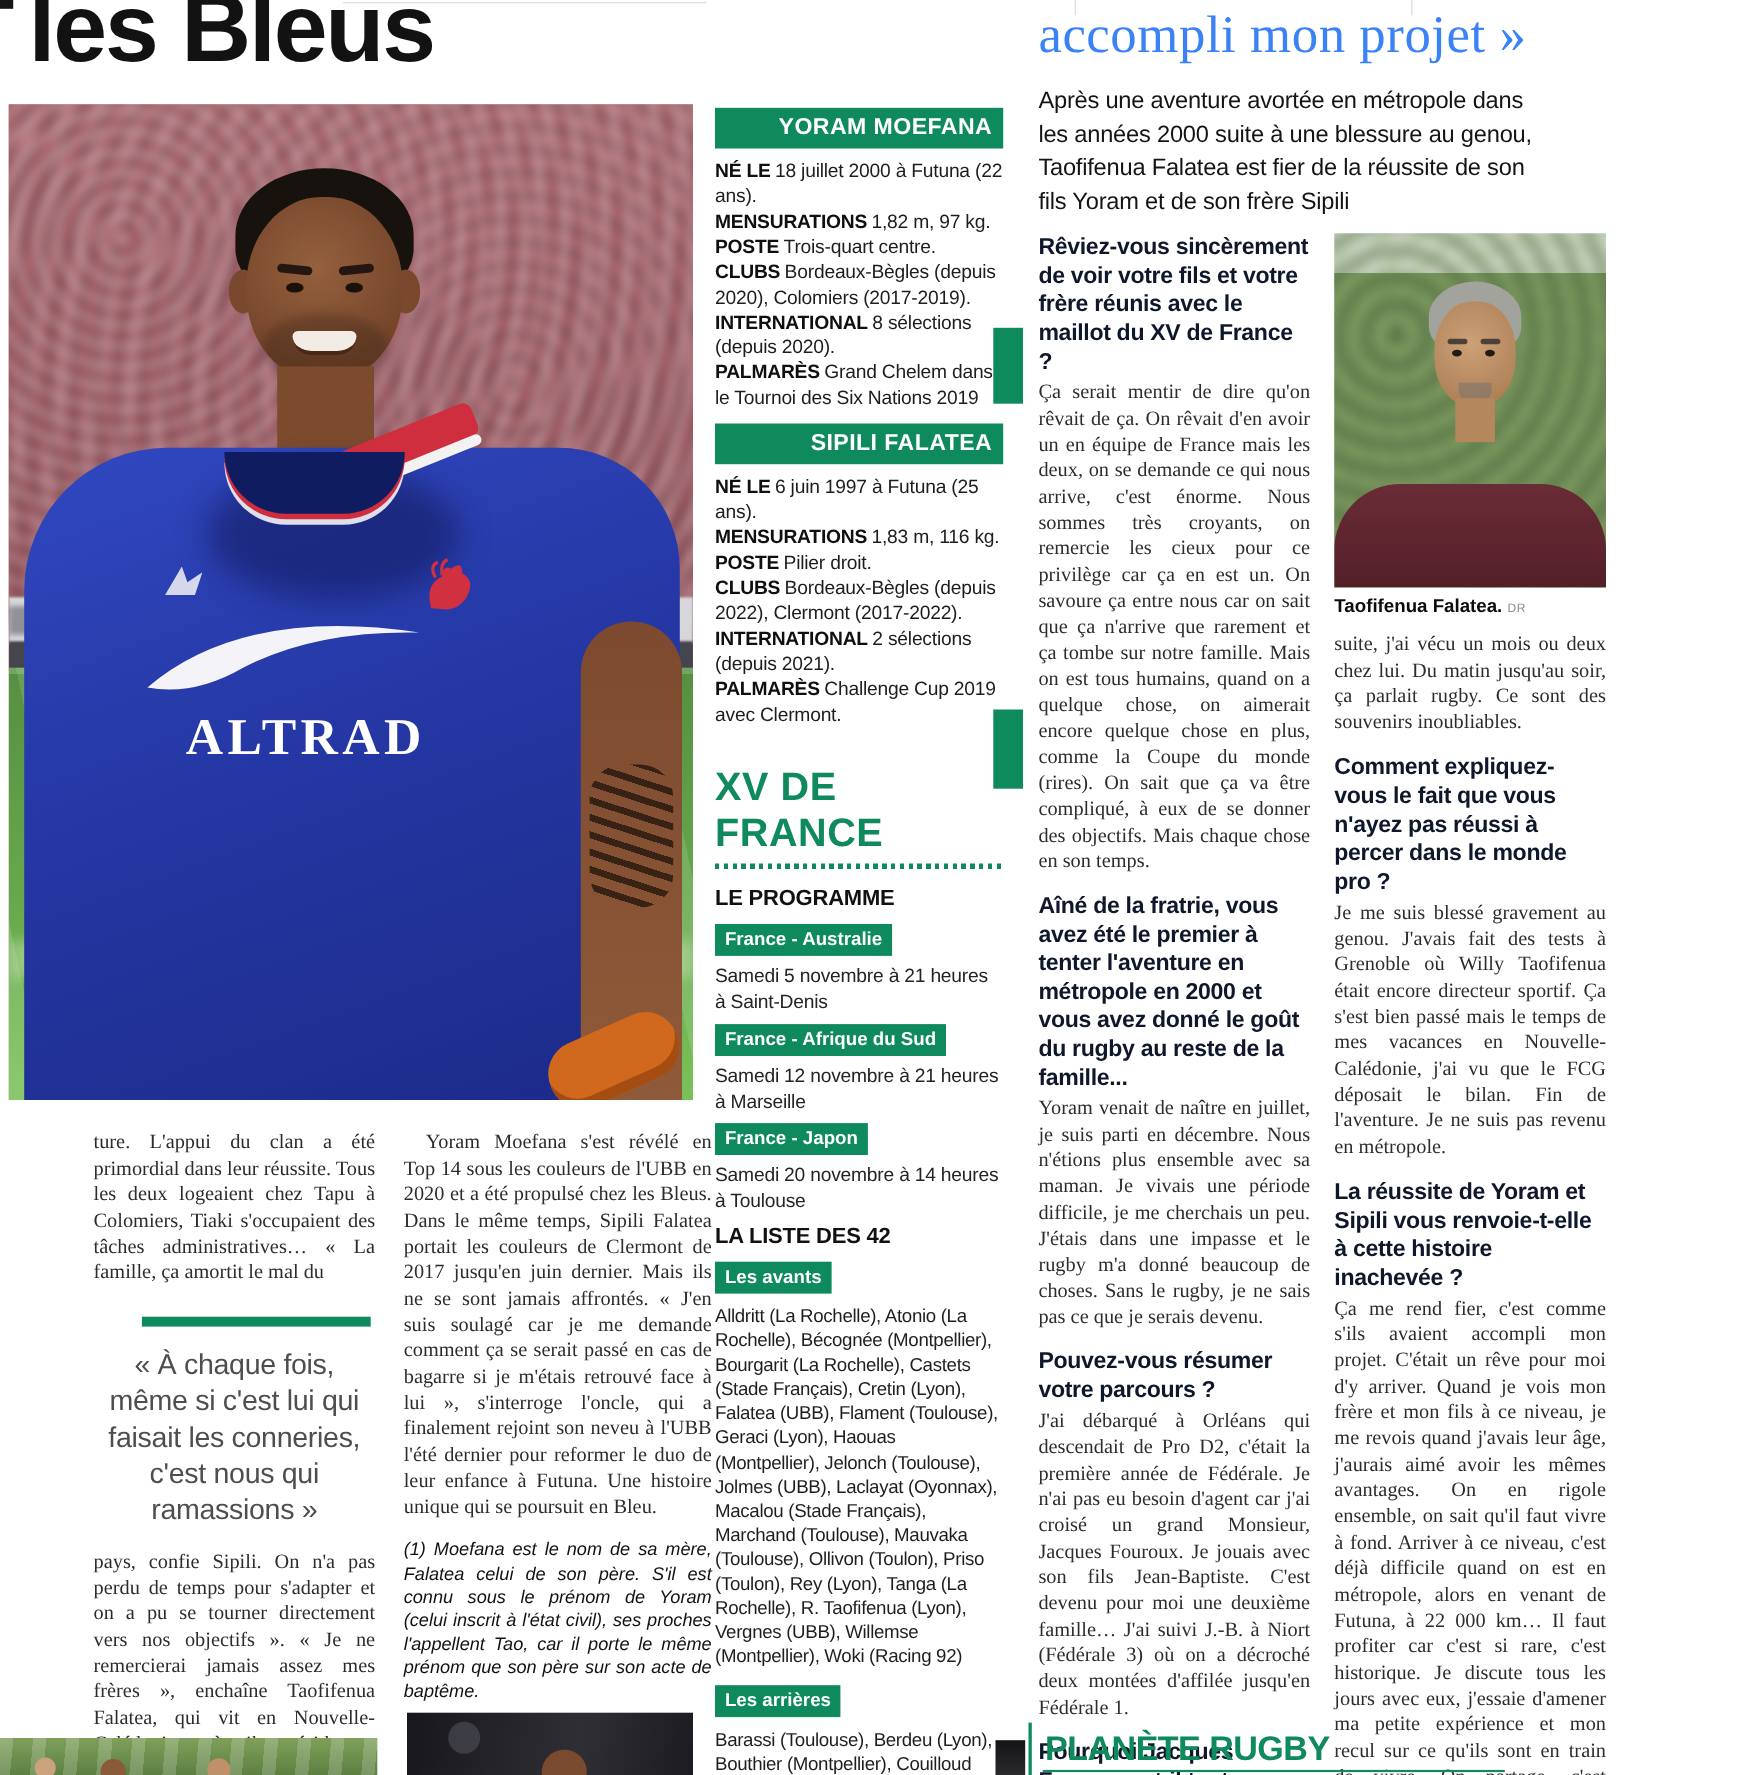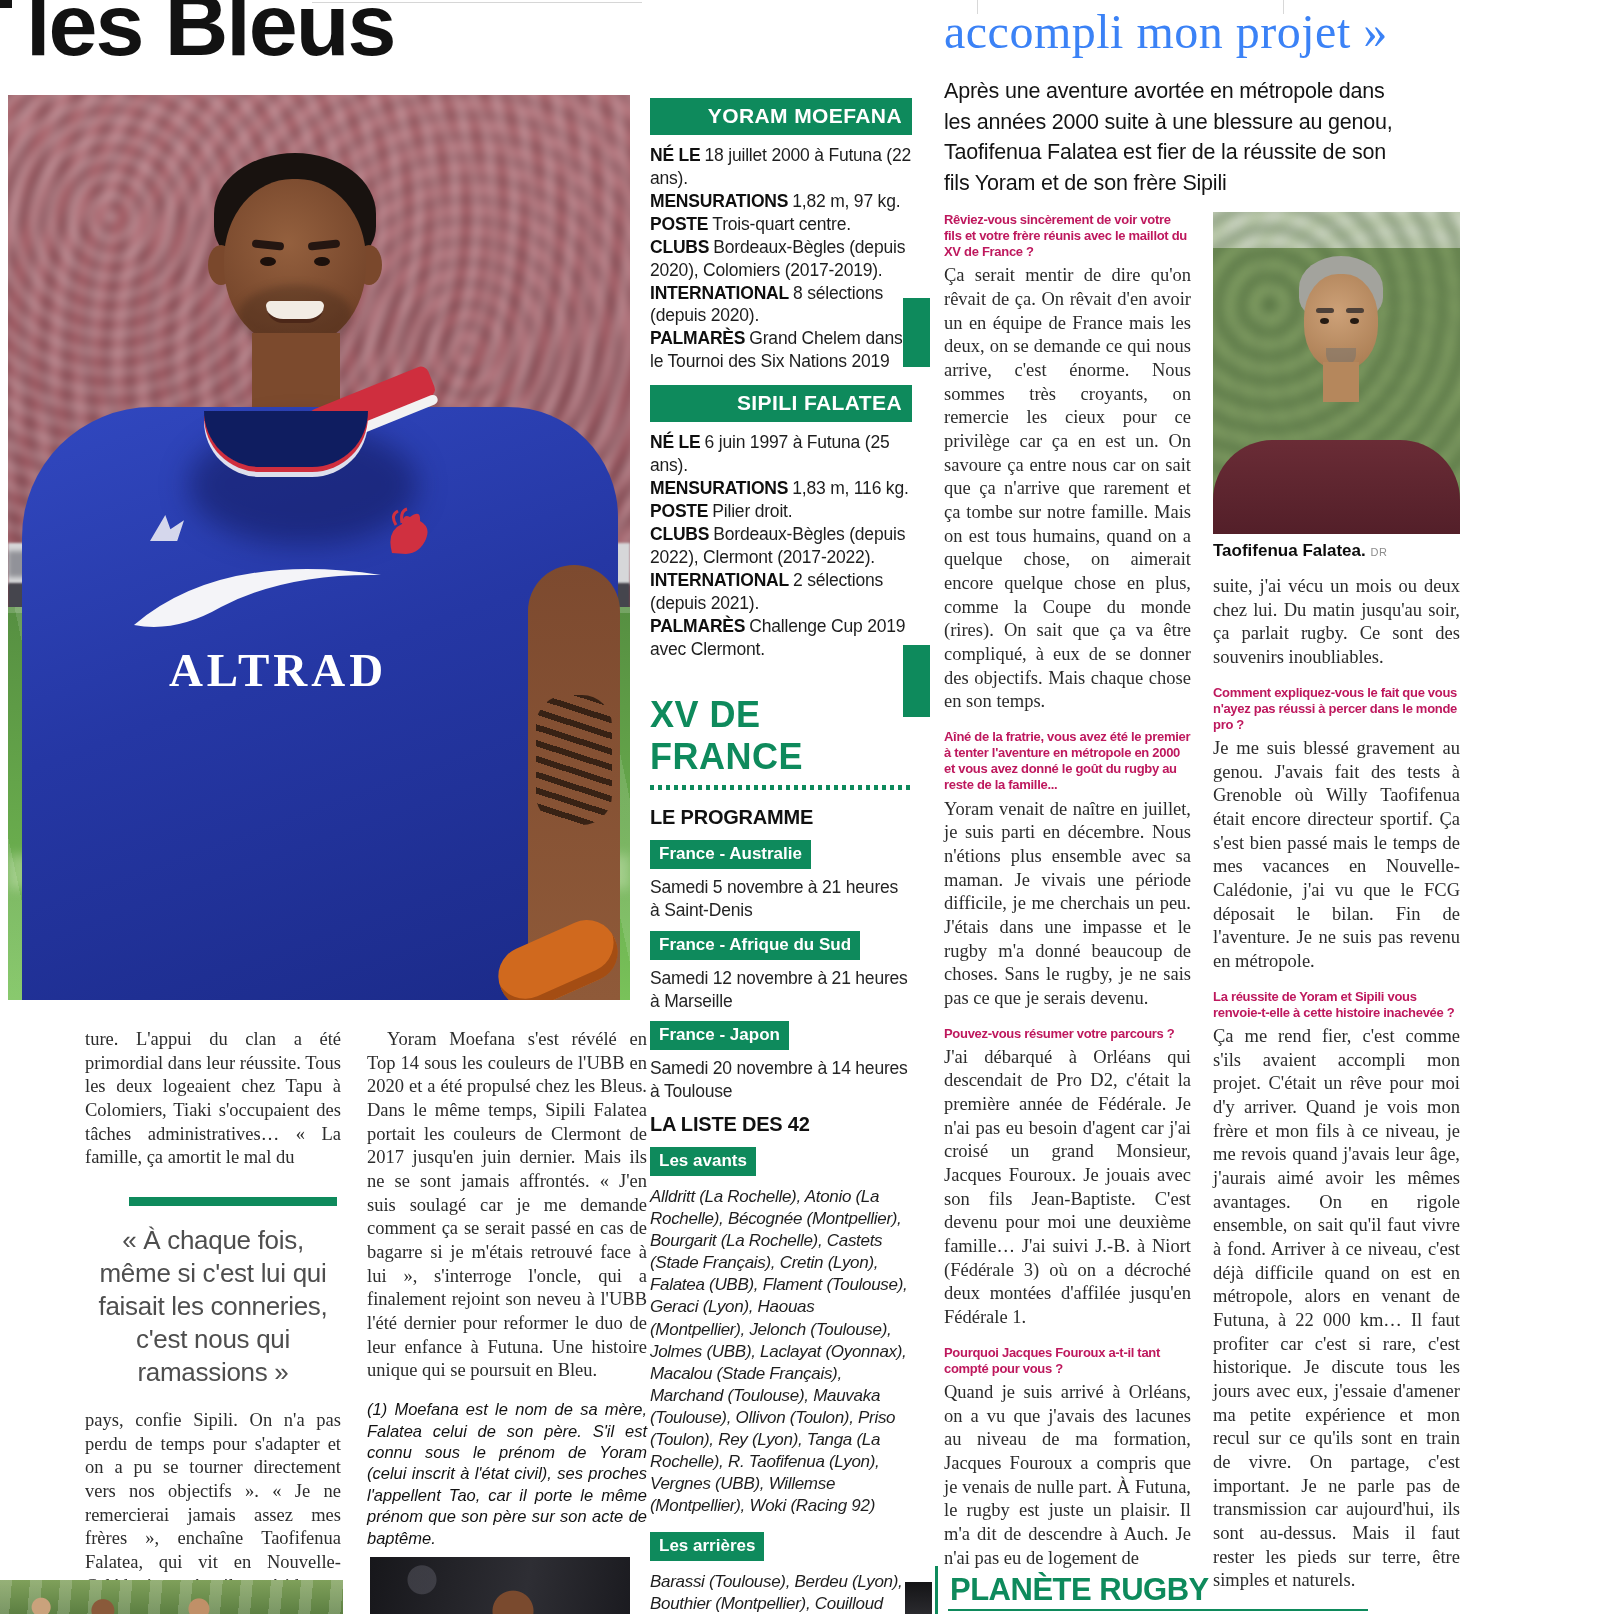--- a/index.html
+++ b/index.html
@@ -84,32 +84,32 @@
   .pbox-body p{margin:0;font-size:17.5px;line-height:1.31;color:#1d1d1d;letter-spacing:-0.2px;}
   .pbox-body b{color:#0f0f0f;margin-right:4px;}
   .pbox + .pbox{margin-top:12px;}
   .xv-title{margin:34px 0 0;color:var(--green);font-size:36px;font-weight:800;letter-spacing:.5px;}
   .xv-dots{margin:7px 0 16px;height:5px;width:262px;
            background:repeating-linear-gradient(90deg, var(--green) 0 4px, rgba(0,0,0,0) 4px 8px);}
   .sub-head{font-size:20px;font-weight:800;color:#111;margin:0 0 2px;letter-spacing:-0.2px;}
   .tag{display:inline-block;background:var(--green);color:#fff;font-weight:700;font-size:17px;
        padding:4px 9px 5px;margin:9px 0 7px;}
   .sched{margin:0;font-size:17.5px;line-height:1.3;color:#242424;letter-spacing:-0.2px;}
-  .roster{margin:3px 0 6px;font-size:17px;line-height:1.3;color:#1e1e1e;letter-spacing:-0.3px;font-style:italic;}
+  .roster{margin:3px 0 6px;font-size:17px;line-height:1.3;color:#1e1e1e;letter-spacing:-0.3px;}
   .liste-head{margin-top:10px;}
 
   
   .headline-right{left:944px;top:4px;font-family:"Liberation Serif",serif;font-size:48px;font-weight:400;
                   color:#3b82f6;letter-spacing:.5px;}
   .lede{left:944px;top:76px;width:466px;font-size:21.5px;line-height:1.42;color:#141414;letter-spacing:-0.2px;}
   .gsq{width:27px;background:var(--green);left:903px;}
   .gsq1{top:298px;height:69px;} .gsq2{top:645px;height:72px;}
   .interview{left:944px;top:212px;width:516px;display:flex;gap:22px;}
   .ivcol{width:247px;}
-  .qa .q{font-weight:700;font-size:13px;line-height:1.24;color:#be185d;margin:15px 0 4px;letter-spacing:-0.3px;}
+  .qa .q{font-weight:700;font-size:21px;line-height:1.24;color:#0f172a;margin:15px 0 4px;letter-spacing:-0.3px;}
   .qa:first-child .q{margin-top:0;}
   .qa .a{font-family:"Liberation Serif",serif;font-size:18.5px;line-height:1.28;color:#2c2c2c;
          text-align:justify;margin:0;}
   .cont-a{font-family:"Liberation Serif",serif;font-size:18.5px;line-height:1.28;color:#2c2c2c;
           text-align:justify;margin:14px 0 0;}
 
   
   .portrait{position:relative;width:247px;height:322px;overflow:hidden;
     background:linear-gradient(#e6ebdf 0 36px, #7e9a63 36px);}
   .foliage{position:absolute;inset:-10px;filter:blur(7px);

